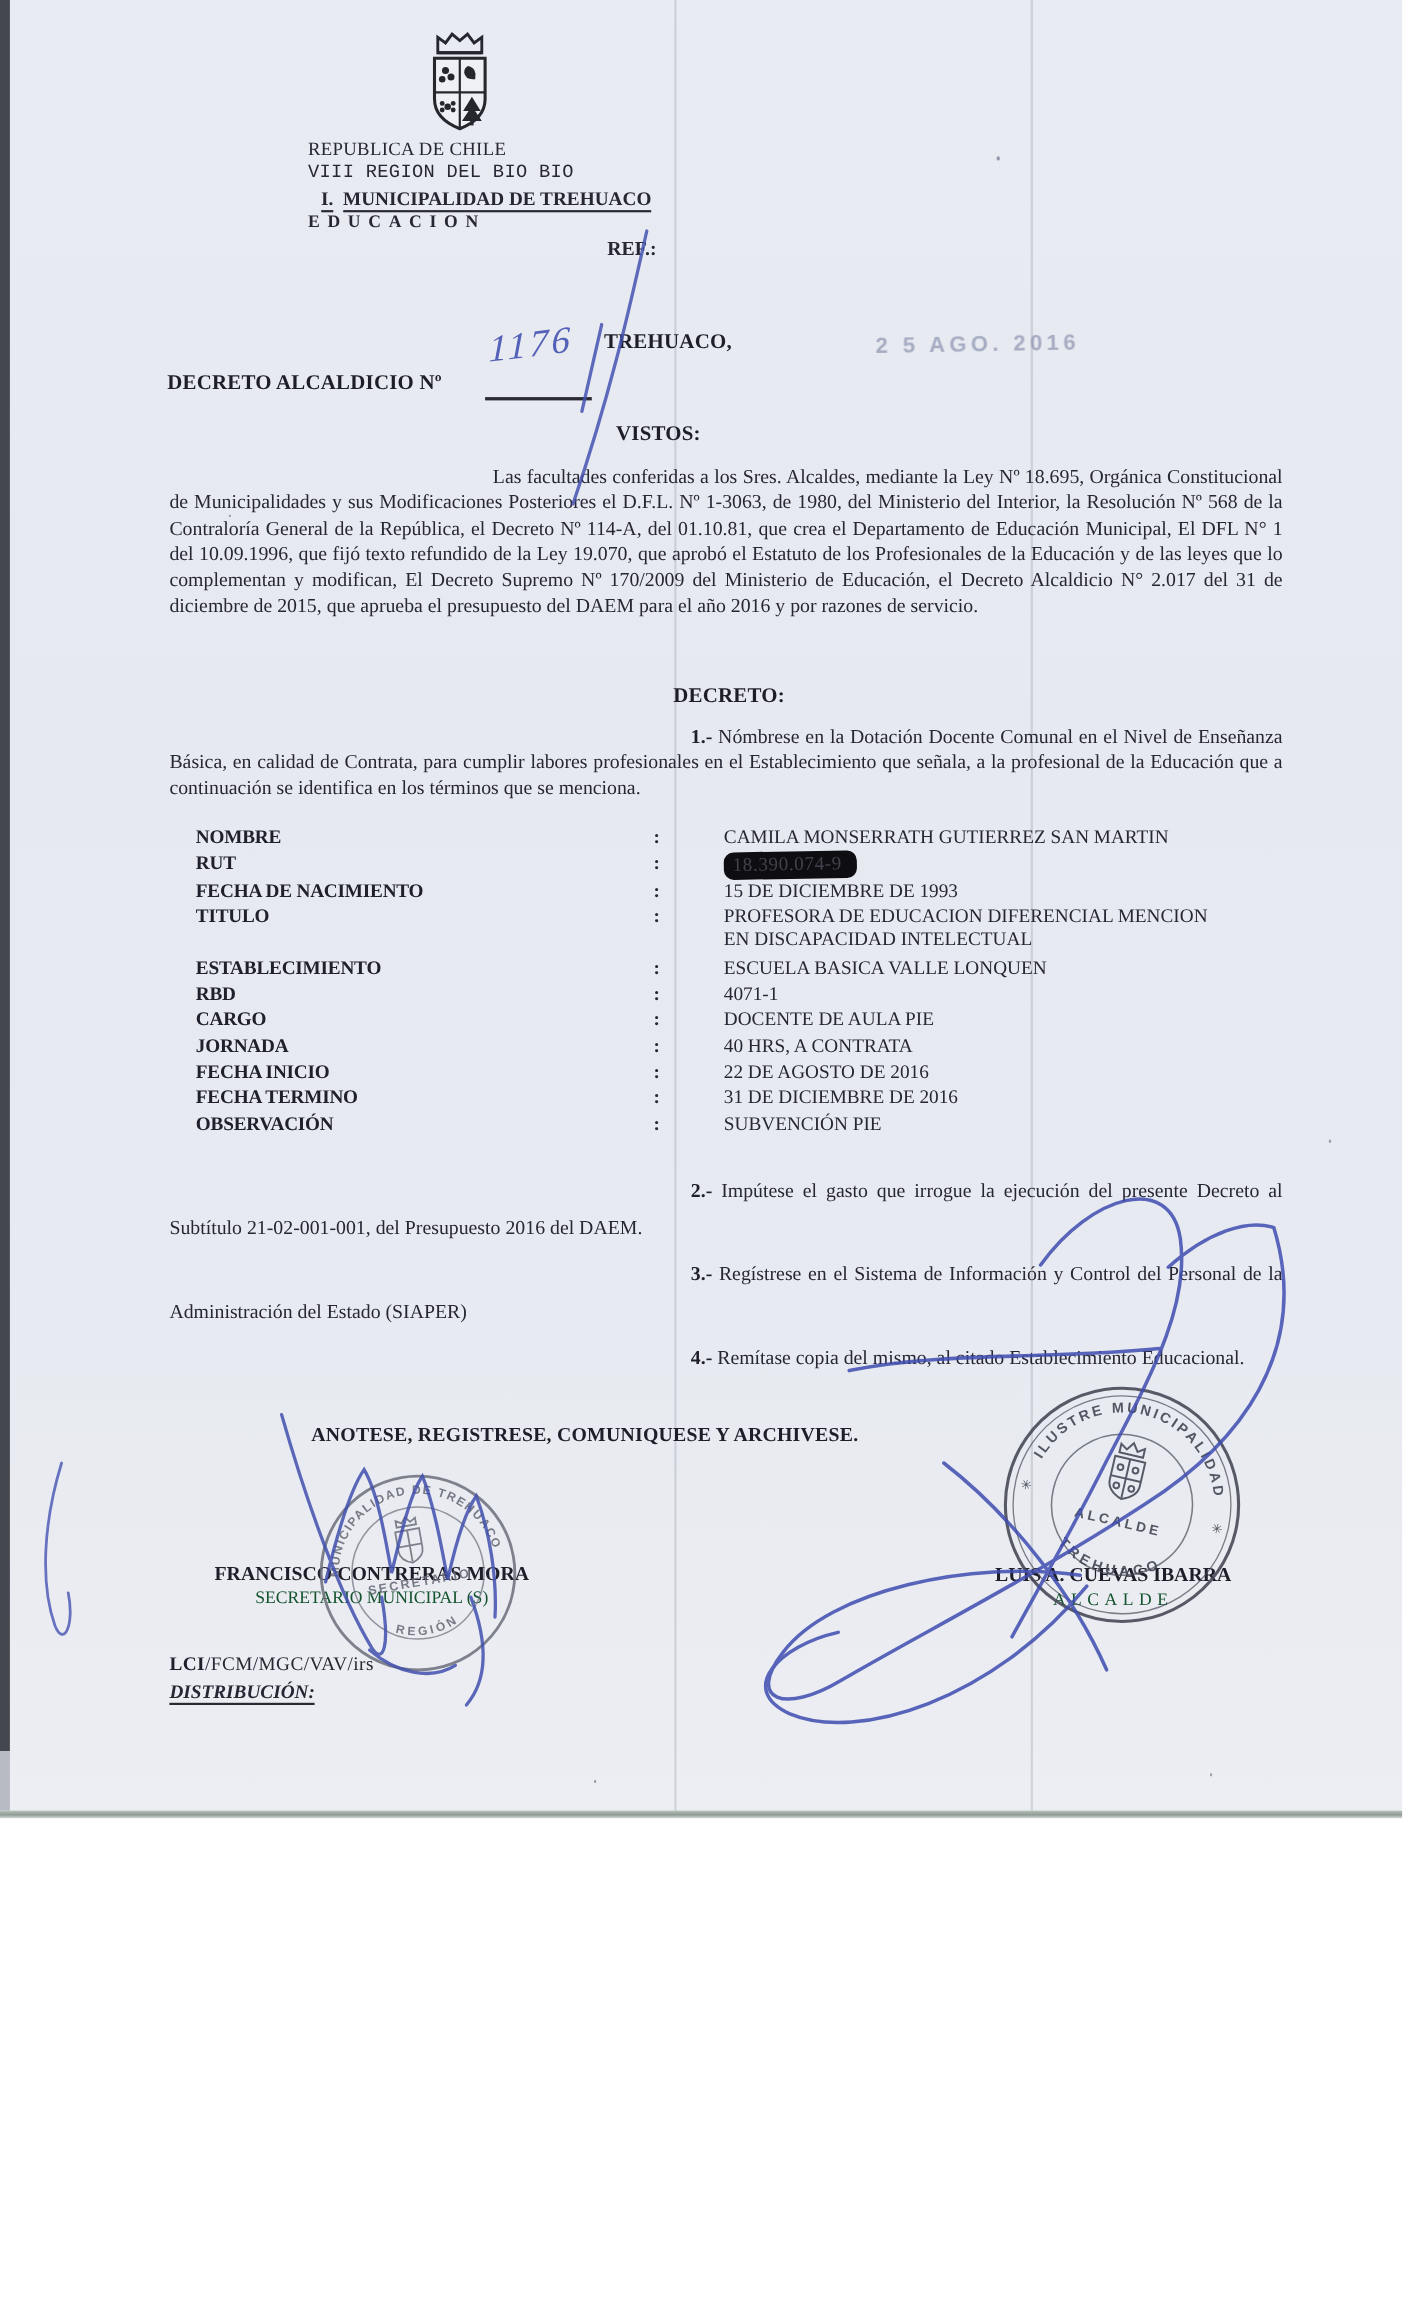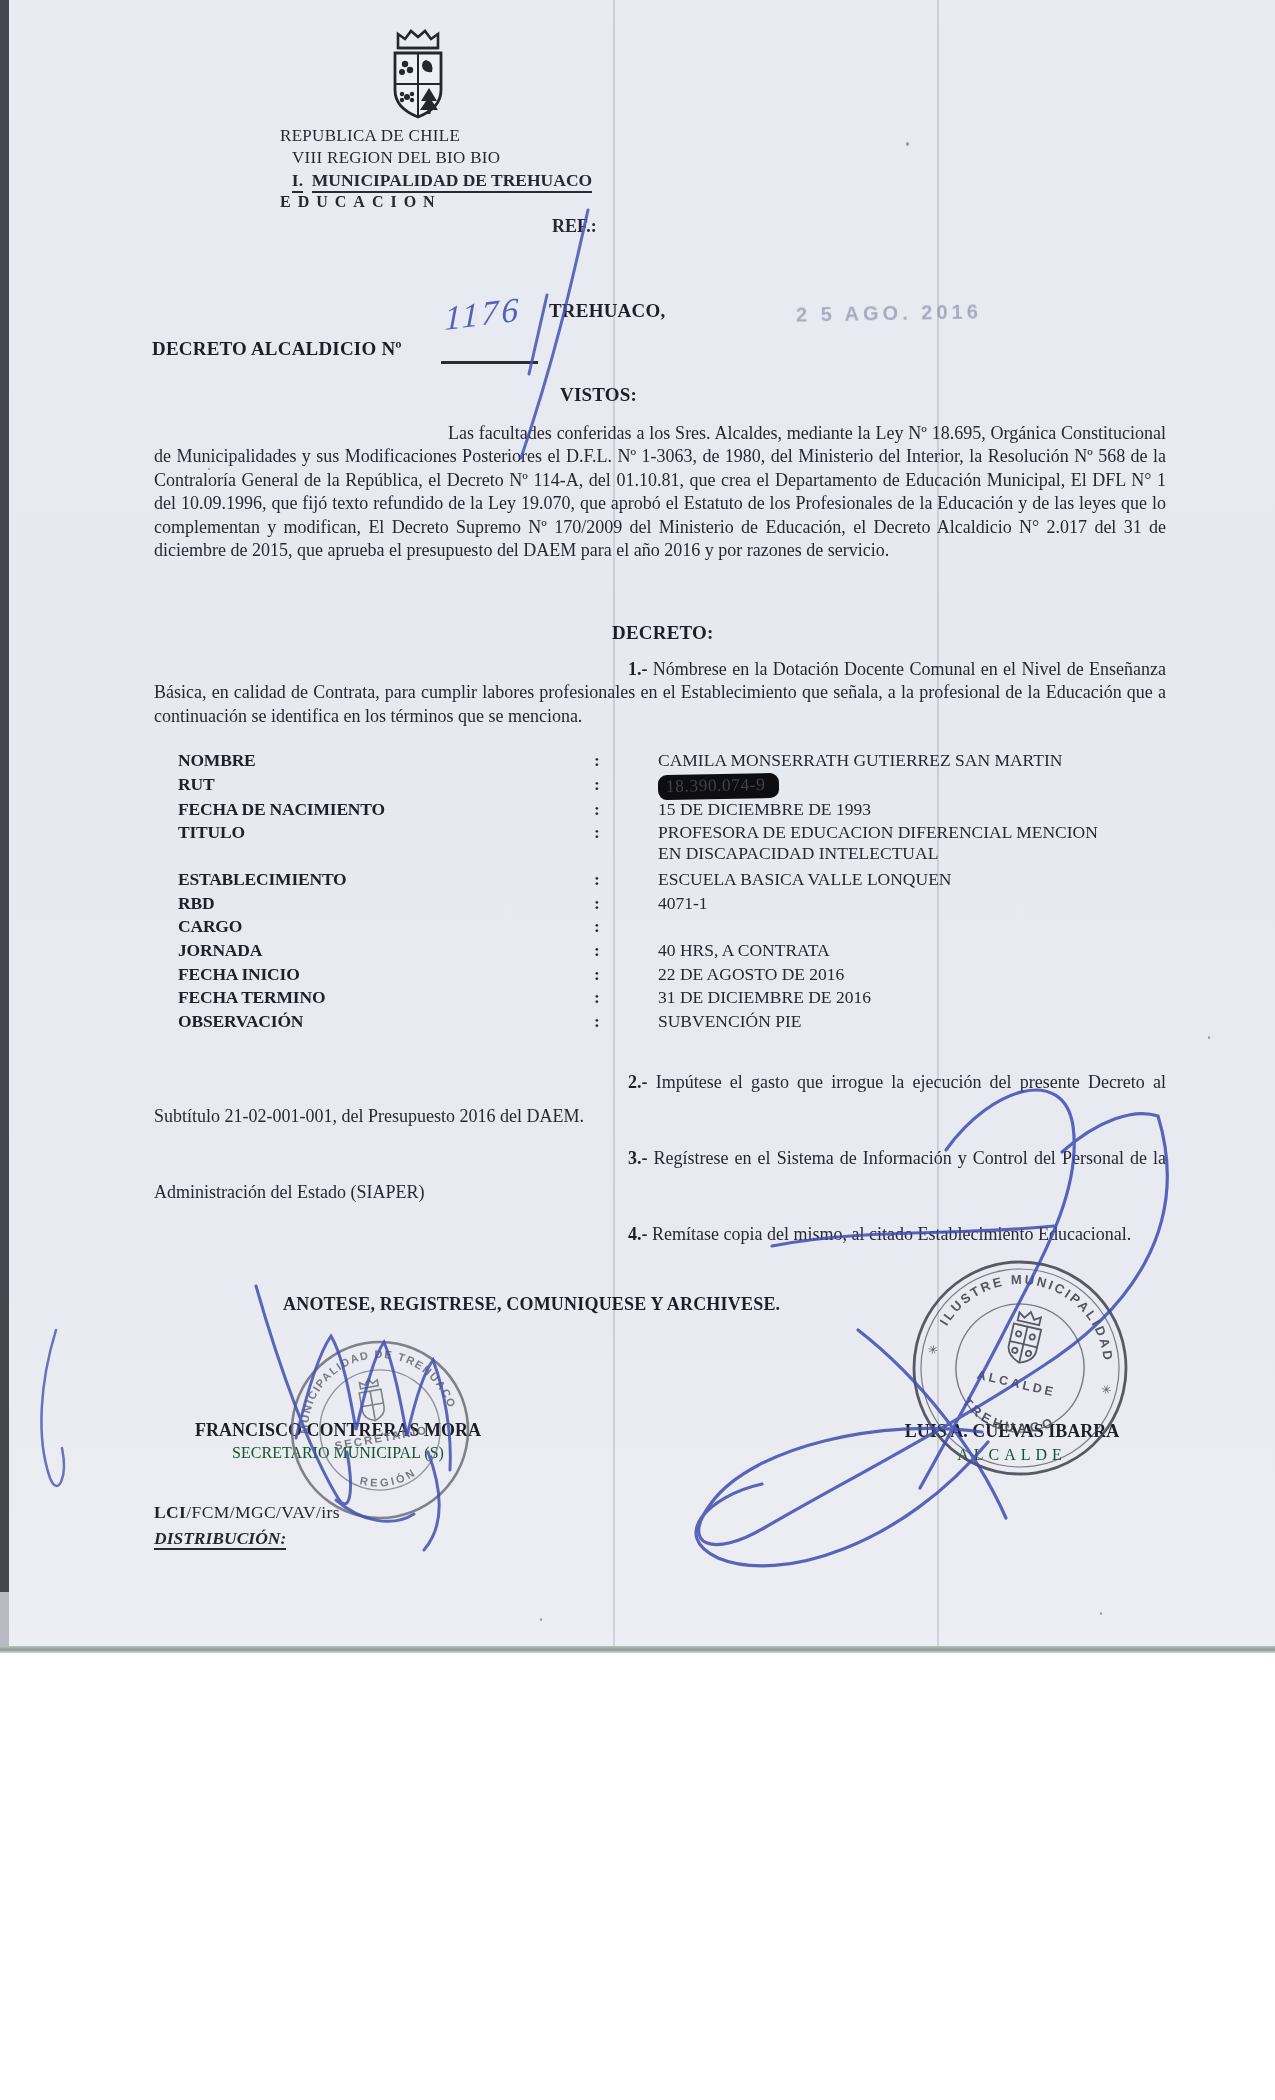--- a/index.html
+++ b/index.html
@@ -75,21 +75,21 @@
           <circle cx="16" cy="68" r="2.2"></circle>
           <circle cx="26" cy="68" r="2.2"></circle>
         <circle cx="16" cy="74" r="2.2"></circle>
           <circle cx="26" cy="74" r="2.2"></circle>
         <path d="M43 62 l8 13 h-5 l6 9 h-18 l6 -9 h-5 z"></path>
           <rect x="41.5" y="83" width="3" height="5"></rect>
       </g>
     </svg>
 
     <div class="abs ctr hdr-sm" style="left:280px;top:126px;width:280px;">REPUBLICA DE CHILE</div>
-    <div class="abs ctr hdr-sm" style="left:292px;top:148px;width:280px;">VIII REGION DEL BIO BIO</div>
+    <div class="abs ctr hdr-sm" style="left:280px;top:148px;width:280px;font-family:Liberation Mono, monospace;">VIII REGION DEL BIO BIO</div>
     <div class="abs hdr-muni" style="left:272px;top:170px;width:340px;text-align:center;">
       <span class="uline">I.</span>&nbsp;
       <span class="uline">MUNICIPALIDAD DE  TREHUACO</span>
     </div>
     <div class="abs ctr educ" style="left:280px;top:193px;width:280px;">EDUCACION</div>
 
     <div class="abs ref-label" style="left:552px;top:216px;">REF.:</div>
 
     <div class="abs h-bold" style="left:549px;top:300px;">TREHUACO,</div>
     <div class="abs datestamp" style="left:796px;top:302px;">2 5 AGO. 2016</div>
@@ -134,20 +134,21 @@
         <div class="fvalue">ESCUELA BASICA VALLE LONQUEN</div>
       </div>
       <div class="frow">
         <div class="flabel">RBD</div>
         <div class="fcolon">:</div>
         <div class="fvalue">4071-1</div>
       </div>
       <div class="frow">
         <div class="flabel">CARGO</div>
         <div class="fcolon">:</div>
+        <div class="fvalue">DOCENTE DE AULA PIE</div>
       </div>
       <div class="frow">
         <div class="flabel">JORNADA</div>
         <div class="fcolon">:</div>
         <div class="fvalue">40 HRS, A CONTRATA</div>
       </div>
       <div class="frow">
         <div class="flabel">FECHA INICIO</div>
         <div class="fcolon">:</div>
         <div class="fvalue">22 DE AGOSTO DE 2016</div>

